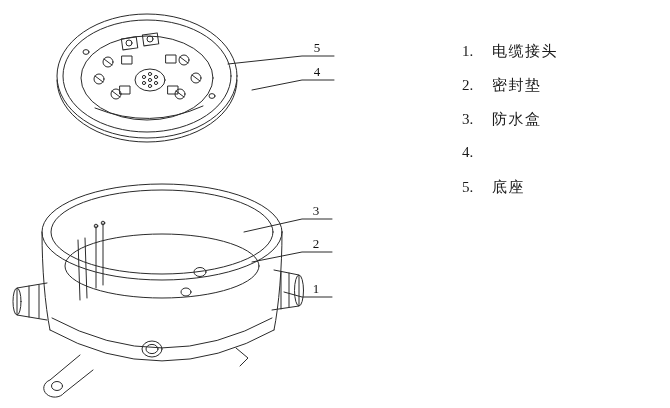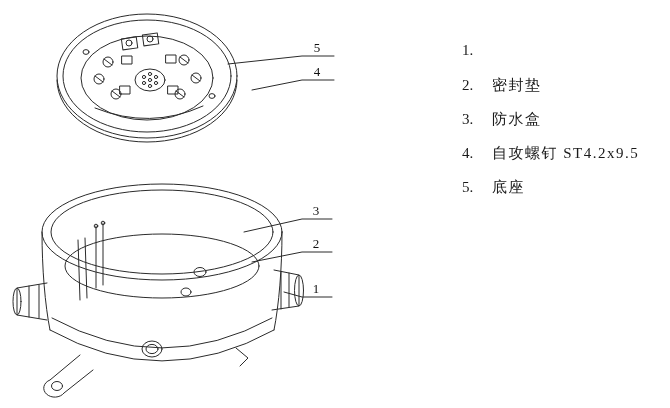--- a/index.html
+++ b/index.html
@@ -137,32 +137,32 @@
       <text class="callout-num" x="317" y="76">4</text>
       <text class="callout-num" x="316" y="215">3</text>
       <text class="callout-num" x="316" y="248">2</text>
       <text class="callout-num" x="316" y="293">1</text>
     </g>
   </svg>
 
   <div class="legend">
     <div class="legend-row">
       <span class="legend-num">1.</span>
+      <span class="legend-label">电缆接头</span>
     </div>
     <div class="legend-row">
       <span class="legend-num">2.</span>
       <span class="legend-label">密封垫</span>
     </div>
     <div class="legend-row">
       <span class="legend-num">3.</span>
       <span class="legend-label">防水盒</span>
     </div>
     <div class="legend-row">
       <span class="legend-num">4.</span>
-      <span class="legend-label">自攻螺钉 ST4.2x9.5</span>
     </div>
     <div class="legend-row">
       <span class="legend-num">5.</span>
       <span class="legend-label">底座</span>
     </div>
   </div>
 
 </div>
 
 </body></html>

